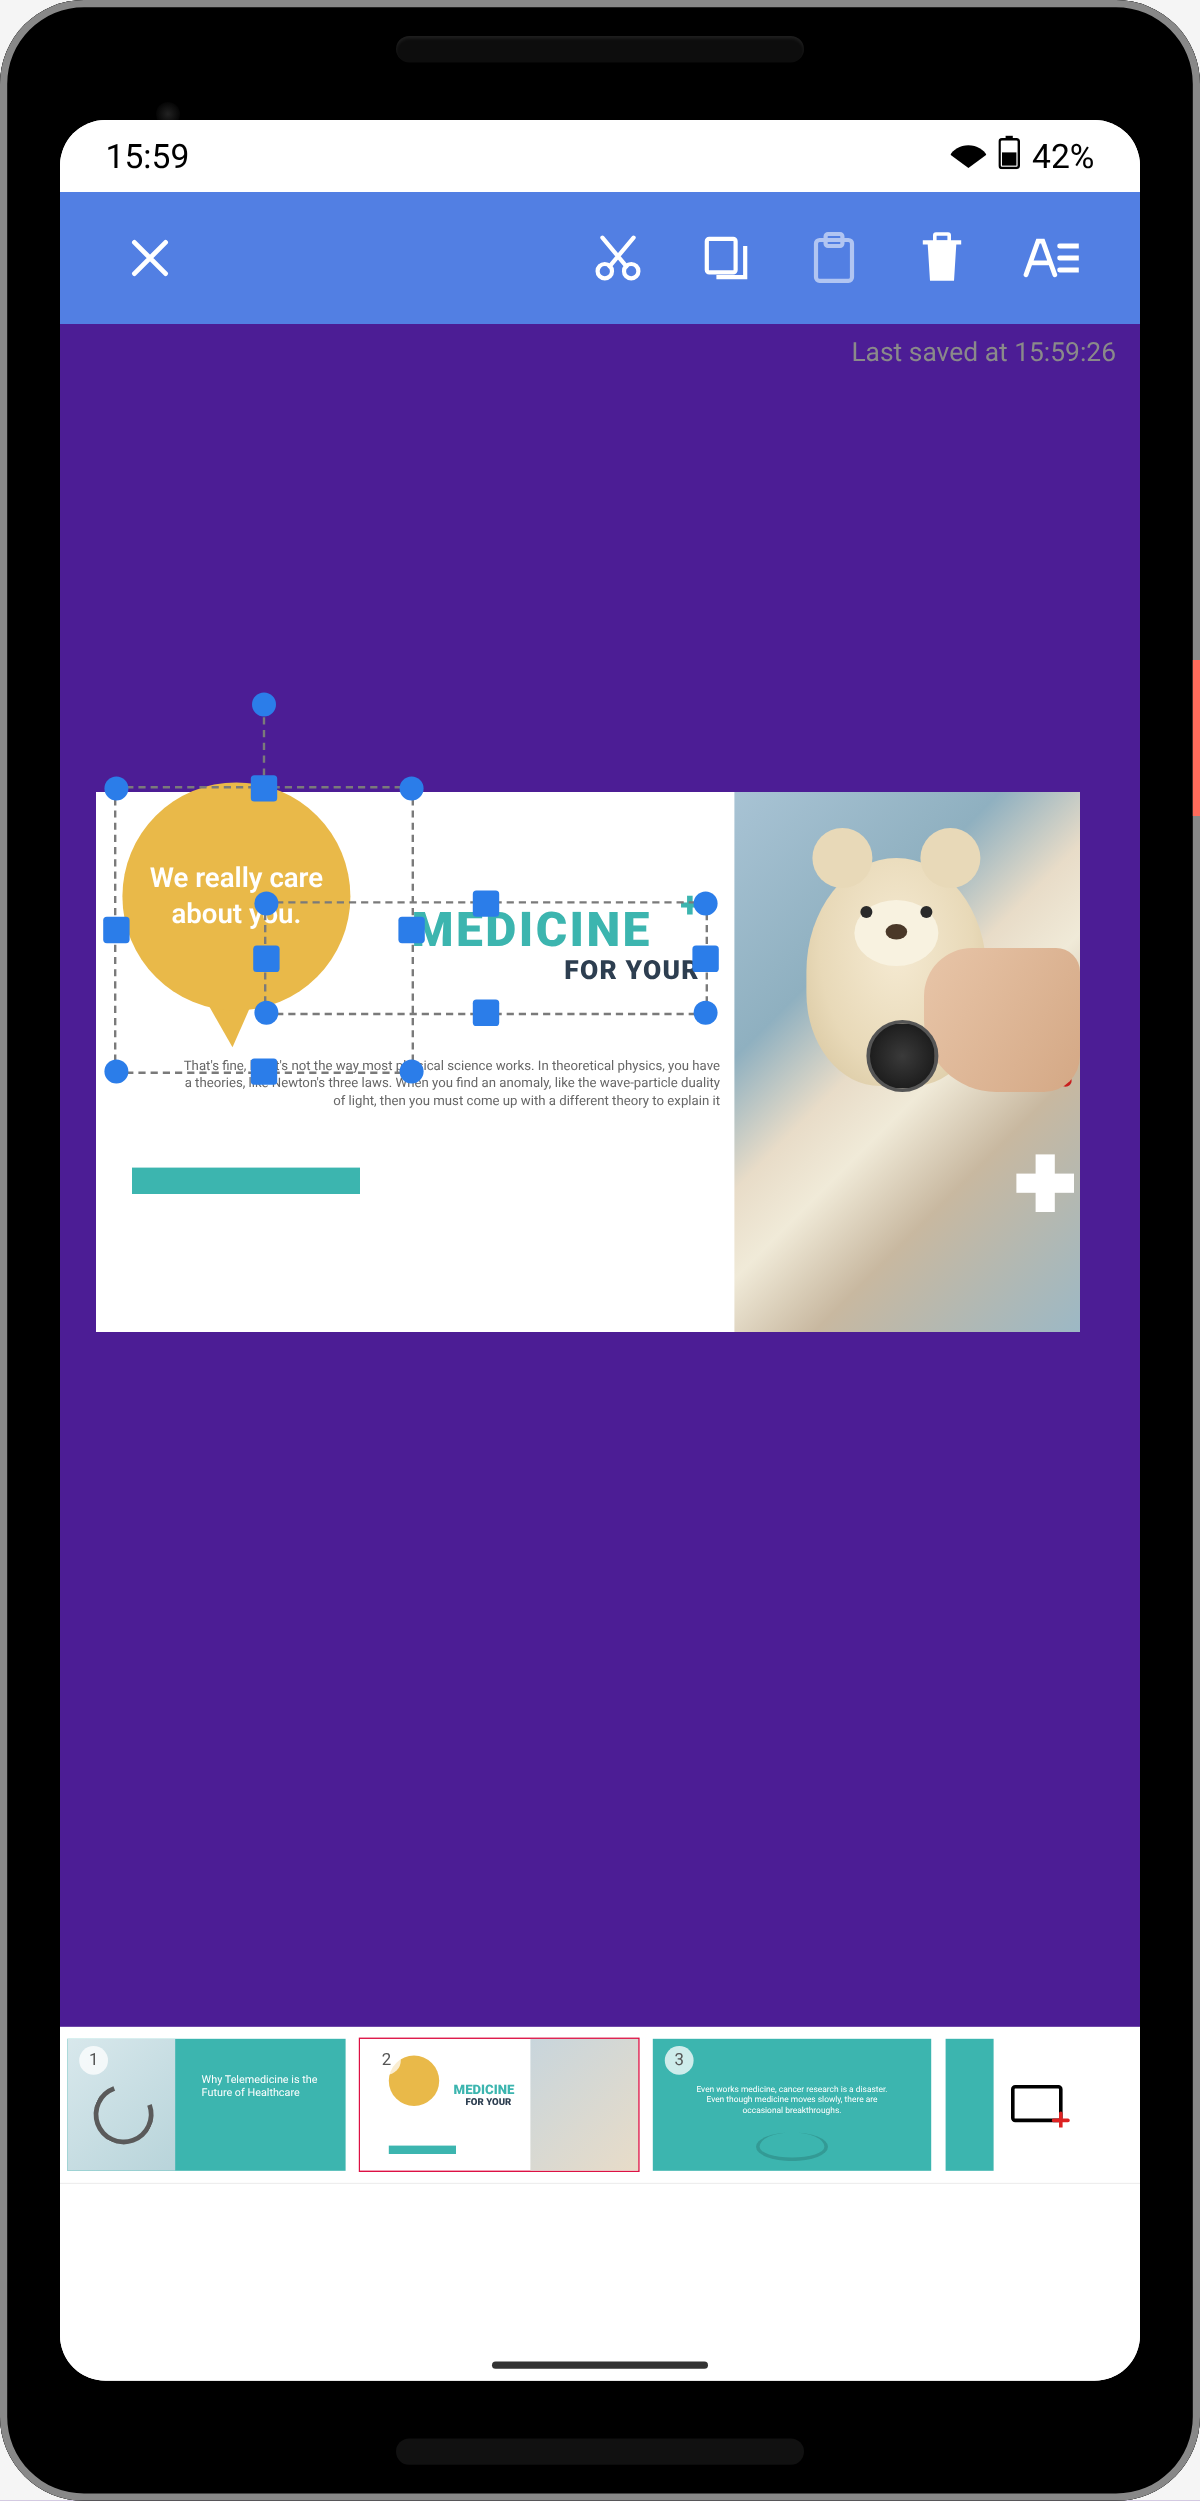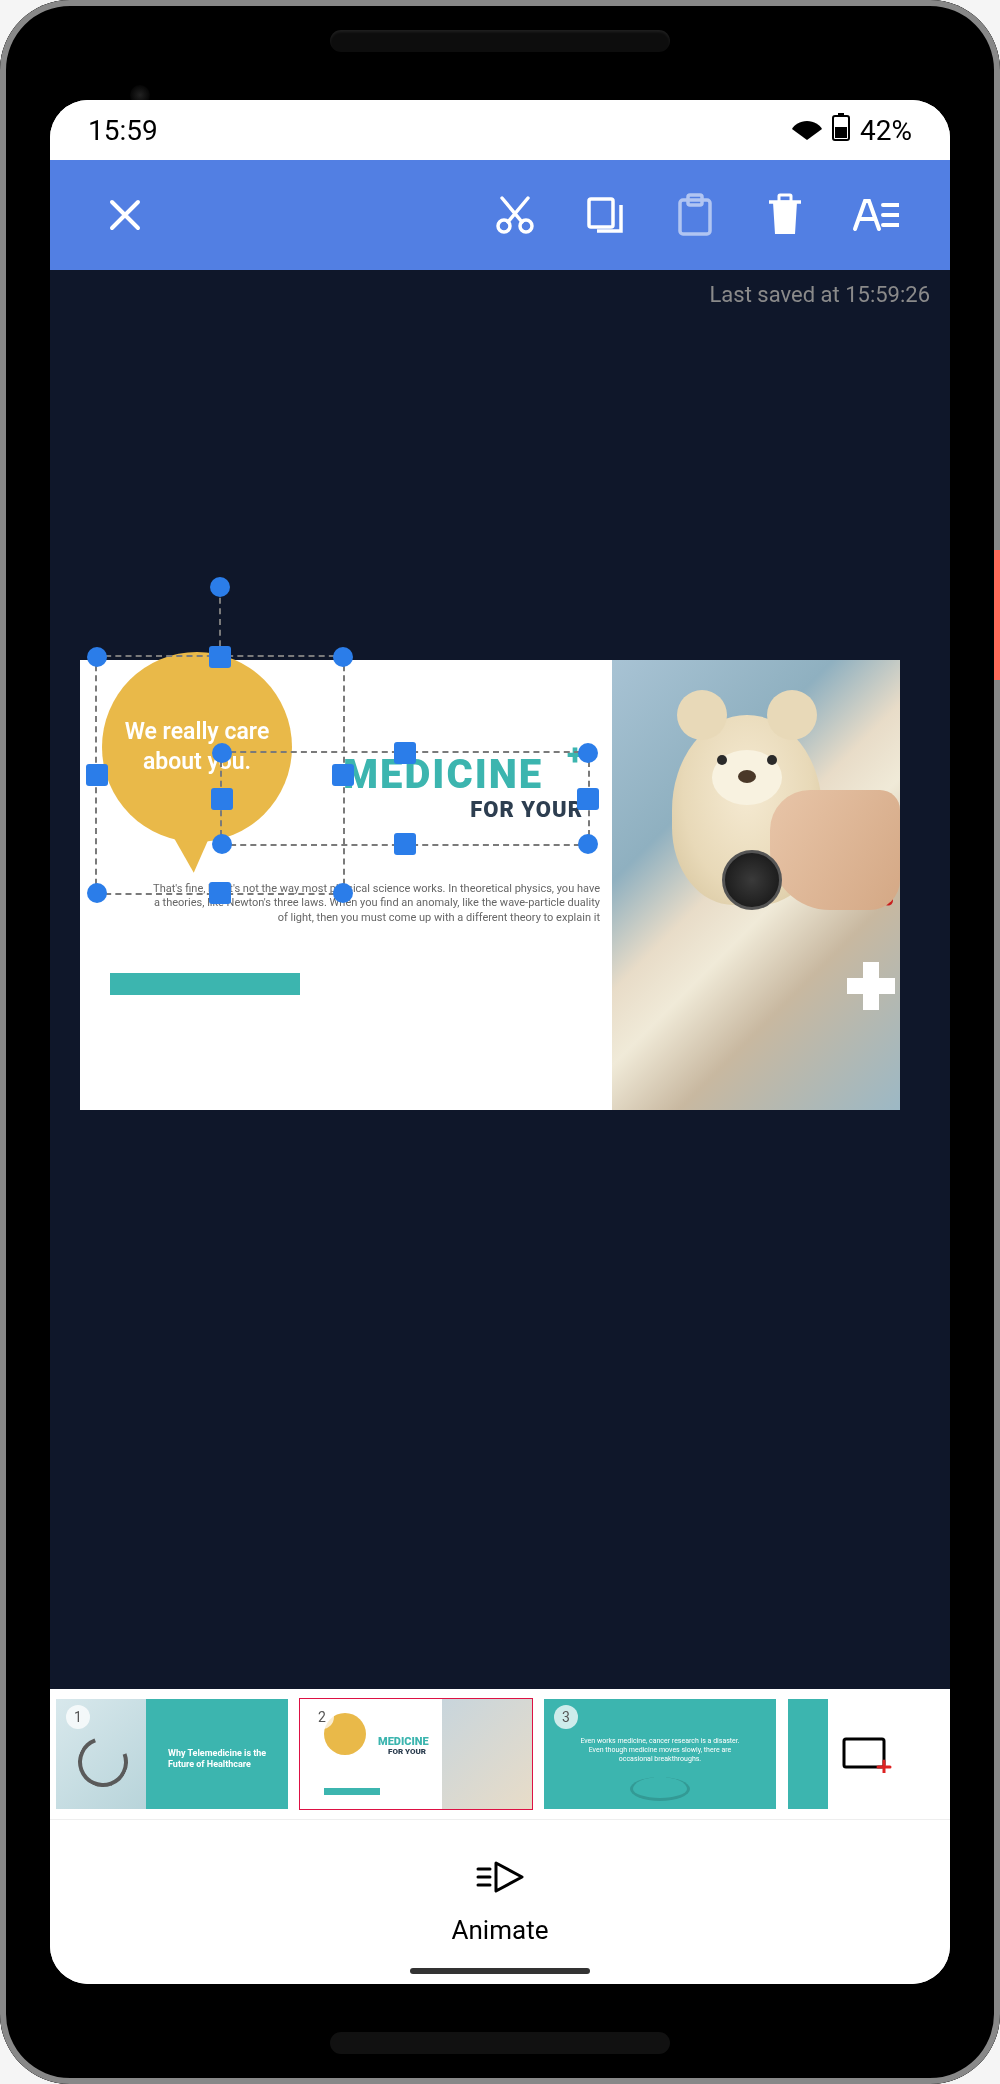--- a/index.html
+++ b/index.html
@@ -91,21 +91,21 @@
     width: 90px;
     height: 90px;
     display: flex;
     align-items: center;
     justify-content: center;
     color: #fff;
   }
   .toolbar-btn.dim { opacity: 0.55; }
   .canvas-area {
     flex: 1;
-    background: #0f172a;
+    background: #4c1d95;
     position: relative;
   }
   .last-saved {
     position: absolute;
     top: 12px;
     right: 20px;
     font-size: 22px;
     color: #8a8a8a;
   }
   .slide {
@@ -386,21 +386,21 @@
     position: absolute;
     bottom: 10px;
     left: 50%;
     transform: translateX(-50%);
     width: 180px;
     height: 6px;
     background: #333;
     border-radius: 3px;
   }
   .t1-left { position:absolute; left:0; top:0; width:90px; height:100%; background:linear-gradient(135deg,#d8e8ec,#b8d4da); }
-  .t1-right { position:absolute; right:12px; top:30px; width:108px; font-size:9px; color:#fff; font-weight:700; line-height:1.2;margin-top:19px; }
+  .t1-right { position:absolute; right:12px; top:30px; width:108px; font-size:9px; color:#fff; font-weight:400; line-height:1.2; }
   .t1-steth { position:absolute; left:22px; top:38px; width:50px; height:50px; border:4px solid #5a5a5a; border-radius:50%; border-top-color:transparent; transform:rotate(25deg); }
   .t2-bg { position:absolute; inset:0; background:#fff; }
   .t2-bubble { position:absolute; left:24px; top:14px; width:42px; height:42px; background:#e9b949; border-radius:50%; }
   .t2-med { position:absolute; left:78px; top:36px; font-size:11px; font-weight:900; color:#3cb5af; }
   .t2-sub { position:absolute; left:88px; top:48px; font-size:8px; font-weight:900; color:#2d3e50; }
   .t2-img { position:absolute; right:0; top:0; width:90px; height:100%; background:linear-gradient(135deg,#c8d5dc,#e8dcc8); }
   .t2-bar { position:absolute; left:24px; bottom:14px; width:56px; height:7px; background:#3cb5af; }
   .t3-txt { position:absolute; left:50%; top:38px; transform:translateX(-50%); width:170px; text-align:center; font-size:7px; color:#fff; line-height:1.3; }
   .t3-steth { position:absolute; left:50%; bottom:8px; transform:translateX(-50%); width:60px; height:24px; border:3px solid rgba(0,0,0,0.15); border-radius:50%; border-top:none; }
 </style>
@@ -557,26 +557,17 @@
       <div class="thumb" style="width:40px;"></div>
       <div class="thumb-add">
         <svg width="50" height="38" viewBox="0 0 50 38">
             <rect x="2" y="4" width="40" height="28" rx="2" fill="none" stroke="#000" stroke-width="3"></rect>
             <path d="M42 26 L42 38 M36 32 L48 32" stroke="#d22" stroke-width="3" stroke-linecap="round"></path>
           </svg>
       </div>
     </div>
 
     <div class="bottom-nav">
-      <div class="nav-item">
-        <span>
-          <svg width="52" height="36" viewBox="0 0 52 36">
-              <path d="M4 10 L16 10 M4 18 L16 18 M4 26 L16 26" stroke="#000" stroke-width="3" stroke-linecap="round"></path>
-              <path d="M22 4 L48 18 L22 32 Z" fill="none" stroke="#000" stroke-width="3" stroke-linejoin="round"></path>
-            </svg>
-        </span>
-        <span>Animate</span>
-      </div>
     </div>
 
     <div class="home-bar"></div>
   </div>
 </div>
 
 </body></html>

